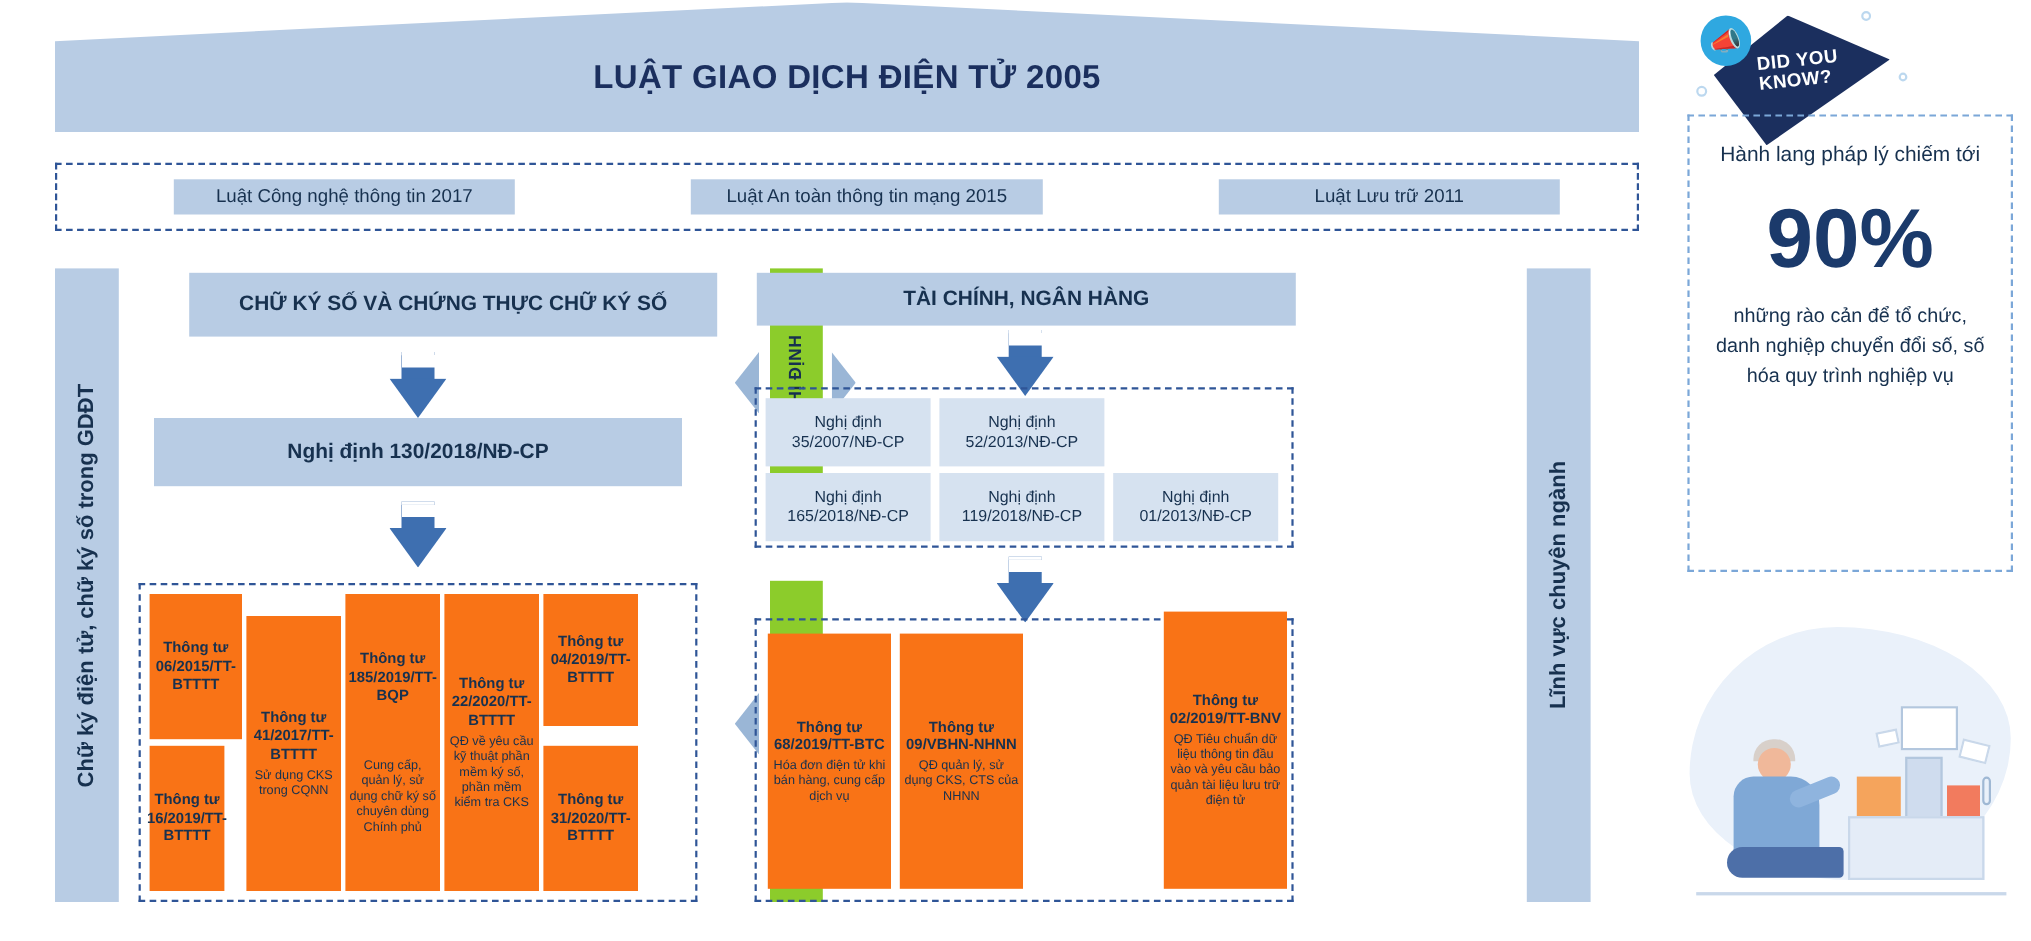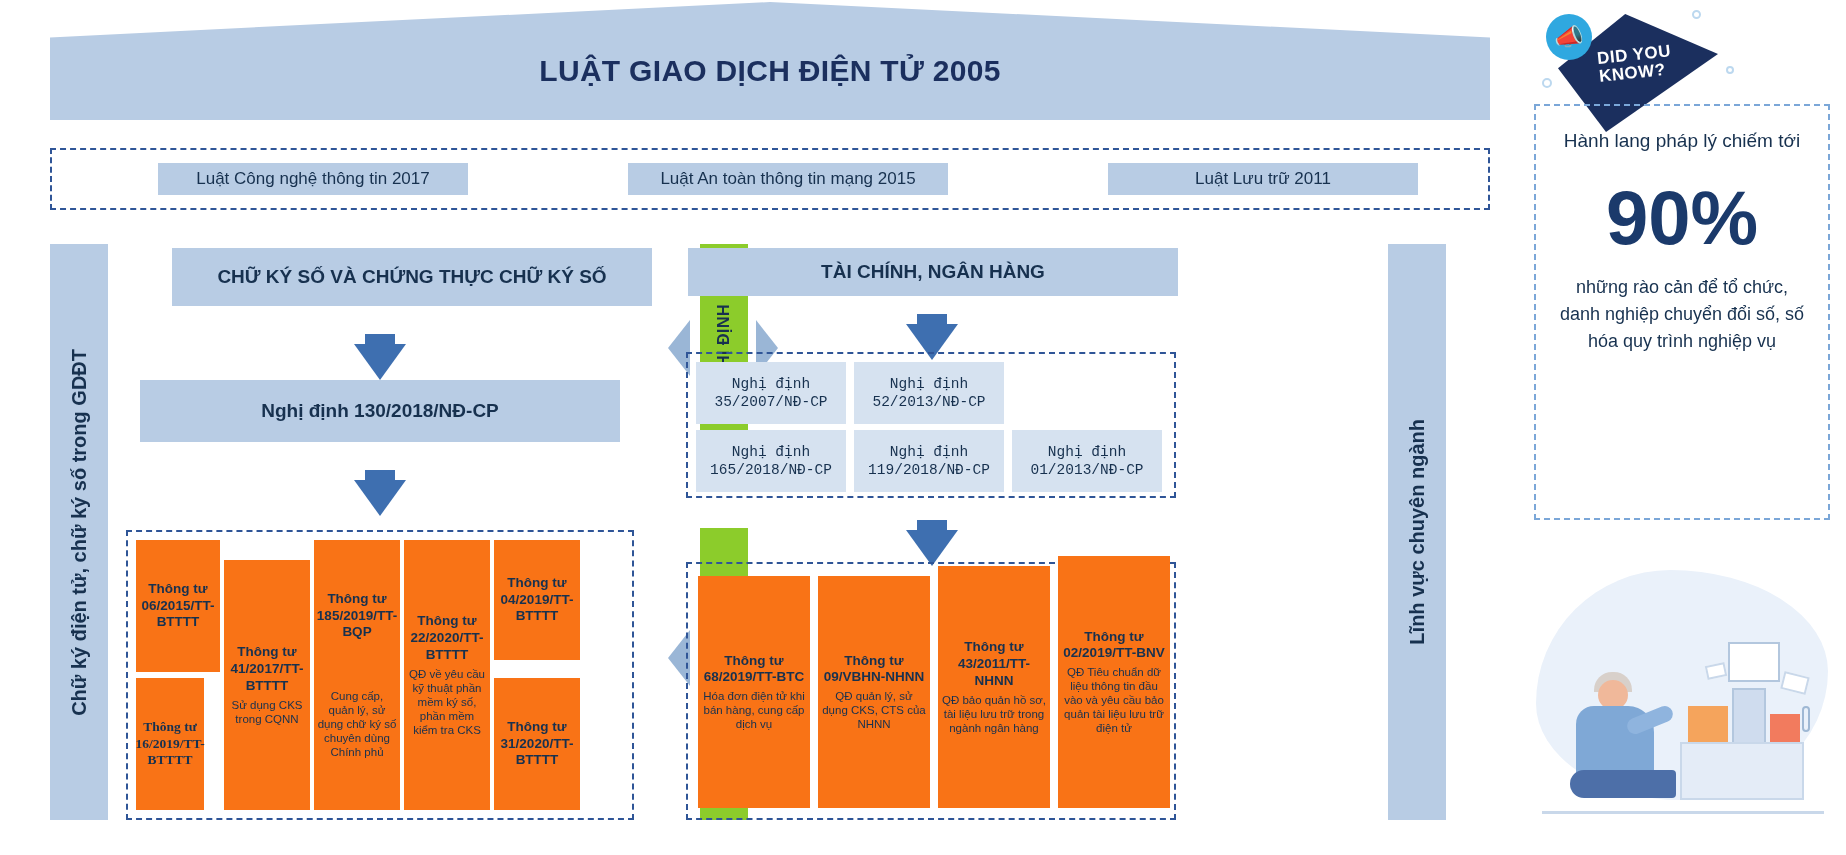--- a/index.html
+++ b/index.html
@@ -136,21 +136,21 @@
     background: #f97316;
     display: flex; flex-direction: column;
     align-items: center; justify-content: center;
     text-align: center;
     color: #17314f;
     padding: 4px 3px;
   }
   .cell .t { font-size: 13.5px; font-weight: bold; line-height: 1.25; }
   .cell .d { font-size: 11.5px; line-height: 1.22; margin-top: 3px; font-weight: normal; }
   .cell-nd { background: #d6e2f0; }
-  .cell-nd .t { font-size: 14.5px; font-weight: normal; font-family: Liberation Mono, monospace; }
+  .cell-nd .t { font-size: 14.5px; font-weight: normal; }
 
   
   #nd130 {
     position: absolute; left: 100px; top: 380px; width: 480px; height: 62px;
     background: #b8cce4;
     display: flex; align-items: center; justify-content: center;
     font-size: 19px; font-weight: bold; color: #17314f;
   }
 
   
@@ -289,21 +289,21 @@
     <div class="arrow-down" style="left:314px; top:456px;">
       <div class="stem"></div>
         <div class="head"></div>
     </div>
 
     <div class="dash-group" style="left:86px; top:530px; width:508px; height:290px;">
 
       <div class="cell" style="left:8px;  top:8px;  width:84px;  height:132px;">
         <div class="t">Thông tư 06/2015/TT-BTTTT</div>
       </div>
-      <div class="cell" style="left:8px;  top:146px; width:68px;  height:132px;font-family:Liberation Serif, serif;">
+      <div class="cell" style="left:8px;  top:146px; width:68px;  height:132px;">
         <div class="t">Thông tư 16/2019/TT-BTTTT</div>
       </div>
 
       <div class="cell" style="left:96px; top:28px; width:86px; height:250px;">
         <div class="t">Thông tư 41/2017/TT-BTTTT</div>
         <div class="d">Sử dụng CKS trong CQNN</div>
       </div>
 
       <div class="cell" style="left:186px; top:8px; width:86px; height:270px;gap:45px;">
         <div class="t">Thông tư 185/2019/TT-BQP</div>
@@ -354,24 +354,20 @@
     </div>
 
     <div class="dash-group" style="left:646px; top:562px; width:490px; height:258px;">
       <div class="cell" style="left:10px;  top:12px; width:112px; height:232px;">
         <div class="t">Thông tư 68/2019/TT-BTC</div>
         <div class="d">Hóa đơn điện tử khi bán hàng, cung cấp dịch vụ</div>
       </div>
       <div class="cell" style="left:130px; top:12px; width:112px; height:232px;">
         <div class="t">Thông tư 09/VBHN-NHNN</div>
         <div class="d">QĐ quản lý, sử dụng CKS, CTS của NHNN</div>
-      </div>
-      <div class="cell" style="left:250px; top:2px;  width:112px; height:242px;">
-        <div class="t">Thông tư 43/2011/TT-NHNN</div>
-        <div class="d">QĐ bảo quản hồ sơ, tài liệu lưu trữ trong ngành ngân hàng</div>
       </div>
       <div class="cell" style="left:370px; top:-8px; width:112px; height:252px;">
         <div class="t">Thông tư 02/2019/TT-BNV</div>
         <div class="d">QĐ Tiêu chuẩn dữ liệu thông tin đầu vào và yêu cầu bảo quản tài liệu lưu trữ điện tử</div>
       </div>
     </div>
 
   </div>
 
   <div id="sidebar">

